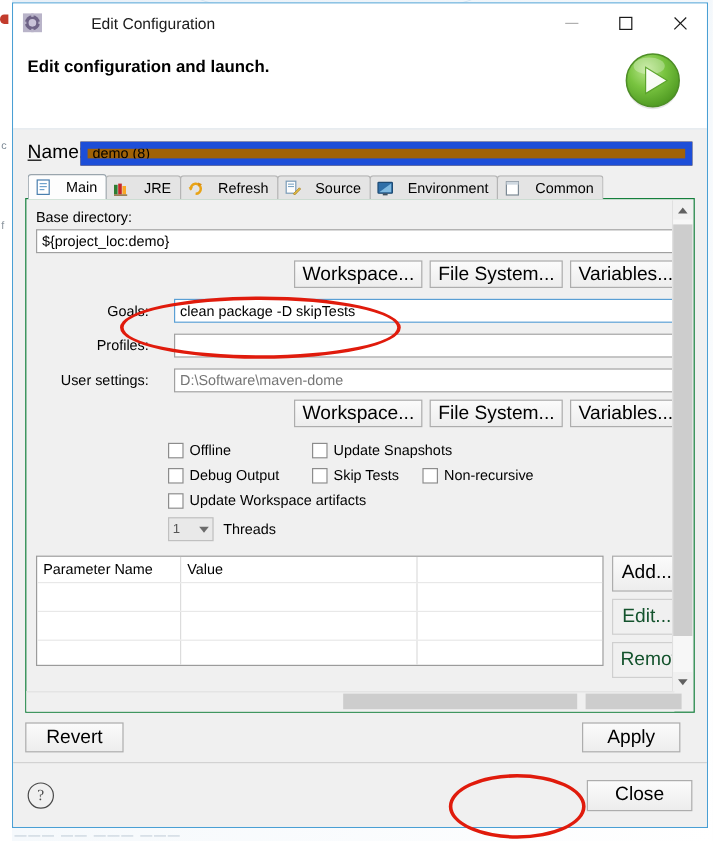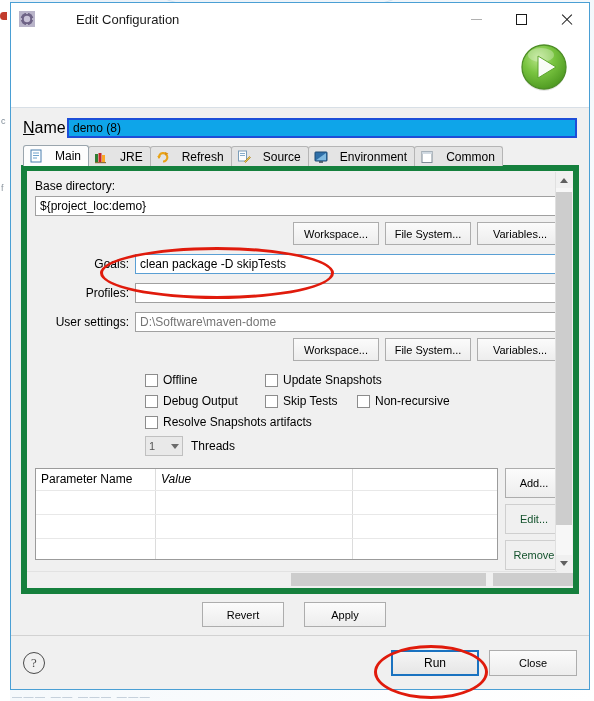--- a/index.html
+++ b/index.html
@@ -178,22 +178,22 @@
     margin-bottom: 7px;
     padding: 0 2px;
   }
   #name-label {
     width: 44px;
     font-size: 16px;
   }
   #name-input {
     flex: 1;
     height: 20px;
-    border: 2px solid #1d4ed8;
-    background: #0ea5e9;
+    border: 6px solid #1d4ed8;
+    background: #a16207;
     font-family: "Liberation Sans", sans-serif;
     font-size: 12px;
     padding: 0 4px;
     box-sizing: border-box;
     outline: none;
   }
 
   
   #tab-strip {
     display: flex;
@@ -229,21 +229,21 @@
   .tab-ico {
     width: 14px; height: 14px;
     flex: none;
     position: relative;
   }
   .u { text-decoration: underline; }
 
   
   #tab-panel {
     flex: 1;
-    border: 6px solid #15803d;
+    border: 1px solid #15803d;
     background: #f0f0f0;
     margin-top: -1px;
     position: relative;
     display: flex;
     flex-direction: column;
     min-height: 0;
   }
   #tab-content {
     flex: 1;
     position: relative;
@@ -276,40 +276,40 @@
     justify-content: flex-end;
     gap: 6px;
     margin-top: 6px;
   }
   .btn {
     min-width: 86px;
     height: 23px;
     background: linear-gradient(#fbfbfb, #ededed);
     border: 1px solid #adadad;
     font-family: "Liberation Sans", sans-serif;
-    font-size: 11px;
+    font-size: 16px;
     cursor: default;
     box-sizing: border-box;
     color: #000;
   }
   .btn:disabled, .btn.disabled {
     color: #14532d;
     background: #f0f0f0;
     border-color: #cfcfcf;
   }
 
   .lbl-row {
     display: flex;
     align-items: center;
     margin-top: 9px;
   }
   .lbl-row .rlabel {
     width: 94px;
     text-align: right;
-    padding-right: 6px;
+    padding-right: 21px;
     font-size: 12px;
     flex: none;
   }
 
   
   #check-area {
     margin-top: 12px;
     padding-left: 110px;
     text-align: right;
   }
@@ -375,21 +375,21 @@
     position: relative;
     overflow: hidden;
   }
   .ptbl-head {
     display: flex;
     height: 21px;
     line-height: 21px;
   }
   .pcol { box-sizing: border-box; padding-left: 5px; }
   .pcol.c1 { width: 120px; border-right: 1px solid #dcdcdc; }
-  .pcol.c2 { width: 197px; border-right: 1px solid #dcdcdc; font-style: italic; }
+  .pcol.c2 { width: 197px; border-right: 1px solid #dcdcdc; }
   .pcol.c3 { flex: 1; }
   .ptbl-row {
     display: flex;
     height: 23px;
     border-top: 1px solid #e8e8e8;
   }
   .ptbl-row .pcol { height: 100%; }
   #param-buttons {
     display: flex;
     flex-direction: column;
@@ -463,21 +463,21 @@
   #hscroll-thumb2 {
     position: absolute;
     left: 466px; top: 1px;
     width: 80px; height: 13px;
     background: #cdcdcd;
   }
 
   
   #apply-strip {
     display: flex;
-    justify-content: center;
+    justify-content: space-between;
     gap: 20px;
     padding: 8px 12px 8px 0;
   }
   #apply-strip .btn { min-width: 82px; height: 25px; }
 
   
   #dialog-footer {
     height: 54px;
     min-height: 54px;
     background: #f0f0f0;
@@ -576,20 +576,21 @@
       <div class="win-btn" id="btn-maximize">
         <span class="wc-max"></span>
       </div>
       <div class="win-btn" id="btn-close">
         <span class="wc-close"></span>
       </div>
     </div>
   </div>
 
   <div id="header-banner">
+    <div id="header-title">Edit configuration and launch.</div>
     <span id="run-banner-icon">
       <svg width="54" height="54" viewBox="0 0 54 54">
         <defs>
           <radialGradient id="gball" cx="38%" cy="30%" r="72%">
             <stop offset="0%" stop-color="#b8e58a"></stop>
             <stop offset="48%" stop-color="#79c440"></stop>
             <stop offset="100%" stop-color="#4f9a22"></stop>
           </radialGradient>
         </defs>
         <circle cx="27" cy="28" r="22" fill="#000" opacity="0.10"></circle>
@@ -755,21 +756,21 @@
             </label>
             <label class="chk">
               <span class="box"></span>
               <span>Non-recursive</span>
             </label>
           </div>
 
           <div class="chk-row">
             <label class="chk">
               <span class="box"></span>
-              <span>Resolve Snapshots artifacts</span>
+              <span>Update Workspace artifacts</span>
             </label>
           </div>
 
           <div id="threads-row">
             <div id="threads-select">
               <span>1</span>
               <span class="caret-down"></span>
             </div>
             <span>Threads</span>
           </div>
@@ -816,20 +817,19 @@
 
     <div id="apply-strip">
       <button class="btn">Revert</button>
       <button class="btn">Apply</button>
     </div>
   </div>
 
   <div id="dialog-footer">
     <div id="help-icon">?</div>
     <div id="footer-buttons">
-      <button id="btn-run">Run</button>
       <button class="btn" id="btn-close-footer">Close</button>
     </div>
   </div>
 </div>
 
 <div class="annot" id="annot-goals"></div>
 <div class="annot" id="annot-run"></div>
 
 </body></html>

